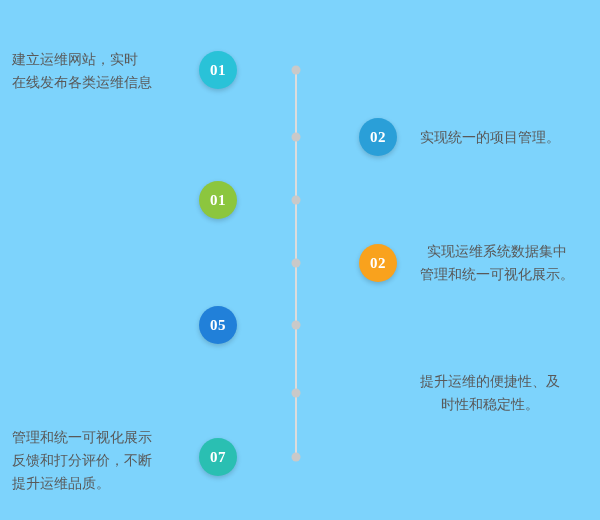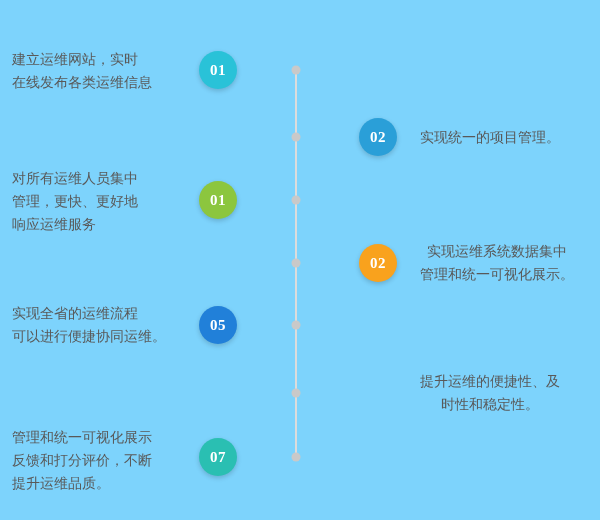--- a/index.html
+++ b/index.html
@@ -83,37 +83,28 @@
     <div>建立运维网站，实时</div>
     <div>在线发布各类运维信息</div>
   </div>
 
   <div class="node" style="left: 378px; top: 137px; background-color: rgb(42, 159, 216);">02</div>
   <div class="text right" style="top:137px;">
     <div>实现统一的项目管理。</div>
   </div>
 
   <div class="node" style="left: 218px; top: 200px; background-color: rgb(140, 198, 62);">01</div>
-  <div class="text left" style="top:201px;">
-    <div>对所有运维人员集中</div>
-    <div>管理，更快、更好地</div>
-    <div>响应运维服务</div>
-  </div>
 
   <div class="node" style="left: 378px; top: 263px; background-color: rgb(249, 162, 29);">02</div>
   <div class="text right" style="top:263px;">
     <div>实现运维系统数据集中</div>
     <div>管理和统一可视化展示。</div>
   </div>
 
   <div class="node" style="left: 218px; top: 325px; background-color: rgb(33, 128, 217);">05</div>
-  <div class="text left" style="top:325px;">
-    <div>实现全省的运维流程</div>
-    <div>可以进行便捷协同运维。</div>
-  </div>
 
   <div class="text right" style="top:393px;">
     <div>提升运维的便捷性、及</div>
     <div>时性和稳定性。</div>
   </div>
 
   <div class="node" style="left: 218px; top: 457px; background-color: rgb(42, 191, 178);">07</div>
   <div class="text left" style="top:460px;">
     <div>管理和统一可视化展示</div>
     <div>反馈和打分评价，不断</div>

